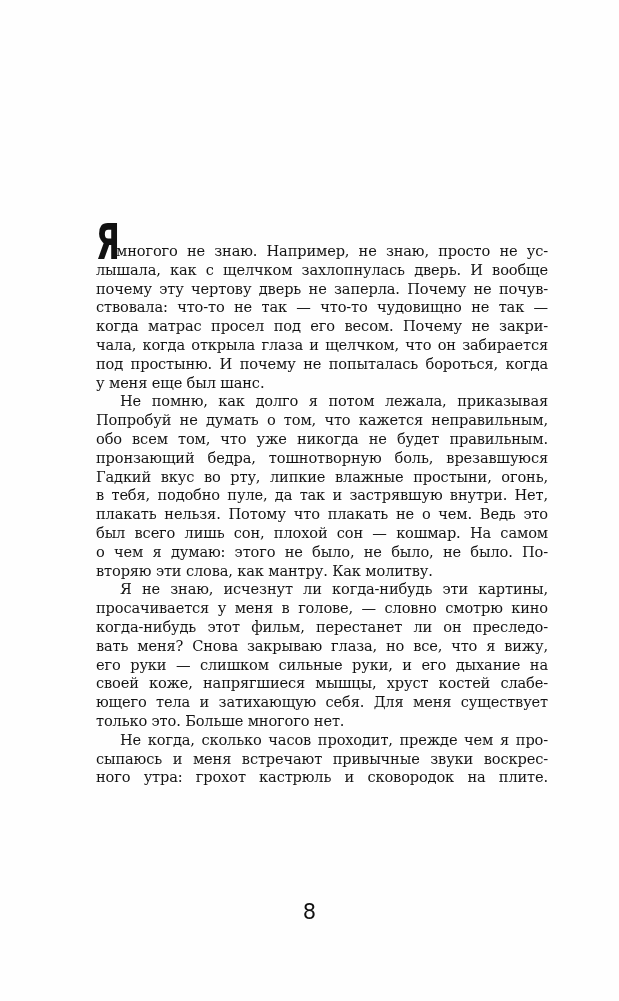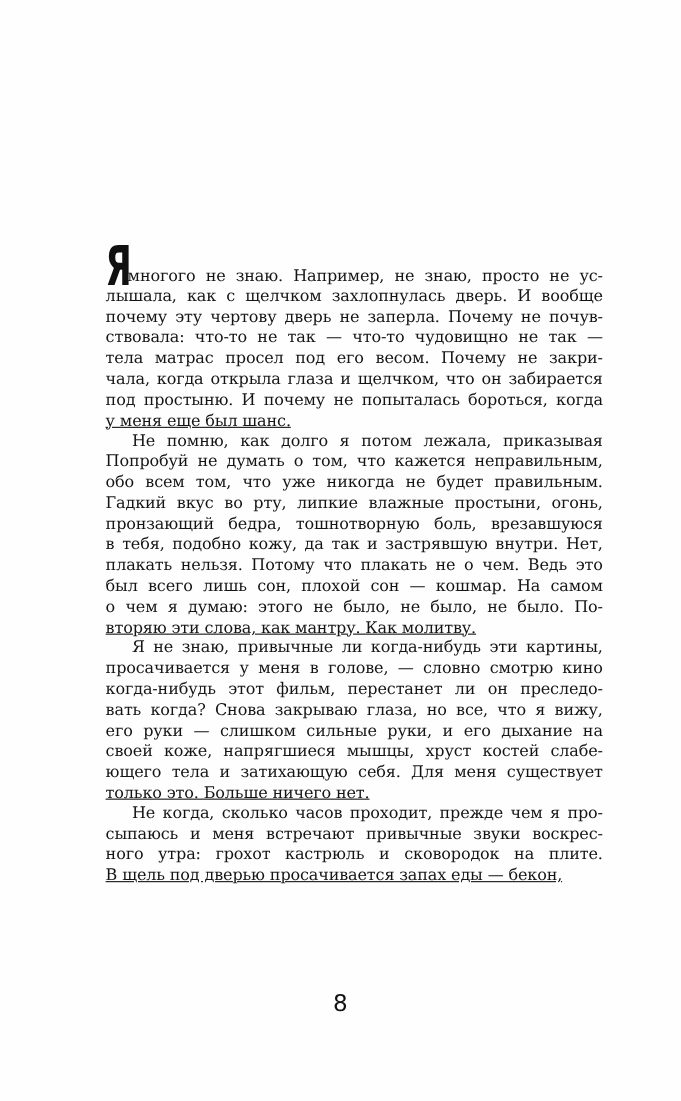--- a/index.html
+++ b/index.html
@@ -24,21 +24,21 @@
   .line {
     display: block;
     height: 18.8px;
     line-height: 18.8px;
     font-size: 14.6px;
     white-space: nowrap;
     text-align: justify;
     text-align-last: justify;
     letter-spacing: -0.15px;
   }
-  .line.last { text-align-last: left; text-decoration: underline; }
+  .line.last { text-align-last: left; }
   .line.indent { padding-left: 24px; }
   .line.dropcap-line { padding-left: 20px; }
   .dropcap {
     position: absolute;
     left: 0px;
     top: -25px;
     font-family: "DejaVu Sans", "Liberation Sans", sans-serif;
     font-weight: bold;
     font-size: 50px;
     line-height: 50px;
@@ -61,49 +61,48 @@
 
 <div class="page">
   <div class="text-block">
     <span class="dropcap">Я</span>
     <div id="paragraphs">
         <div>
           <span class="line dropcap-line">многого не знаю. Например, не знаю, просто не ус-</span>
           <span class="line">лышала, как с щелчком захлопнулась дверь. И вообще</span>
           <span class="line">почему эту чертову дверь не заперла. Почему не почув-</span>
           <span class="line">ствовала: что-то не так — что-то чудовищно не так —</span>
-          <span class="line">тела матрас просел под его весом. Почему не закри-</span>
+          <span class="line">когда матрас просел под его весом. Почему не закри-</span>
           <span class="line">чала, когда открыла глаза и щелчком, что он забирается</span>
           <span class="line">под простыню. И почему не попыталась бороться, когда</span>
           <span class="line last">у меня еще был шанс.</span>
         </div>
         <div>
           <span class="line indent">Не помню, как долго я потом лежала, приказывая</span>
           <span class="line">Попробуй не думать о том, что кажется неправильным,</span>
           <span class="line">обо всем том, что уже никогда не будет правильным.</span>
+          <span class="line">пронзающий бедра, тошнотворную боль, врезавшуюся</span>
           <span class="line">Гадкий вкус во рту, липкие влажные простыни, огонь,</span>
-          <span class="line">пронзающий бедра, тошнотворную боль, врезавшуюся</span>
-          <span class="line">в тебя, подобно кожу, да так и застрявшую внутри. Нет,</span>
+          <span class="line">в тебя, подобно пуле, да так и застрявшую внутри. Нет,</span>
           <span class="line">плакать нельзя. Потому что плакать не о чем. Ведь это</span>
           <span class="line">был всего лишь сон, плохой сон — кошмар. На самом</span>
           <span class="line">о чем я думаю: этого не было, не было, не было. По-</span>
           <span class="line last">вторяю эти слова, как мантру. Как молитву.</span>
         </div>
         <div>
-          <span class="line indent">Я не знаю, привычные ли когда-нибудь эти картины,</span>
+          <span class="line indent">Я не знаю, исчезнут ли когда-нибудь эти картины,</span>
           <span class="line">просачивается у меня в голове, — словно смотрю кино</span>
           <span class="line">когда-нибудь этот фильм, перестанет ли он преследо-</span>
-          <span class="line">вать когда? Снова закрываю глаза, но все, что я вижу,</span>
+          <span class="line">вать меня? Снова закрываю глаза, но все, что я вижу,</span>
           <span class="line">его руки — слишком сильные руки, и его дыхание на</span>
           <span class="line">своей коже, напрягшиеся мышцы, хруст костей слабе-</span>
           <span class="line">ющего тела и затихающую себя. Для меня существует</span>
-          <span class="line last">только это. Больше ничего нет.</span>
+          <span class="line last">только это. Больше многого нет.</span>
         </div>
         <div>
           <span class="line indent">Не когда, сколько часов проходит, прежде чем я про-</span>
           <span class="line">сыпаюсь и меня встречают привычные звуки воскрес-</span>
           <span class="line">ного утра: грохот кастрюль и сковородок на плите.</span>
-          <span class="line last">В щель под дверью просачивается запах еды — бекон,</span>
         </div>
       </div>
   </div>
   <div class="page-number">8</div>
 </div>
 
 </body></html>

